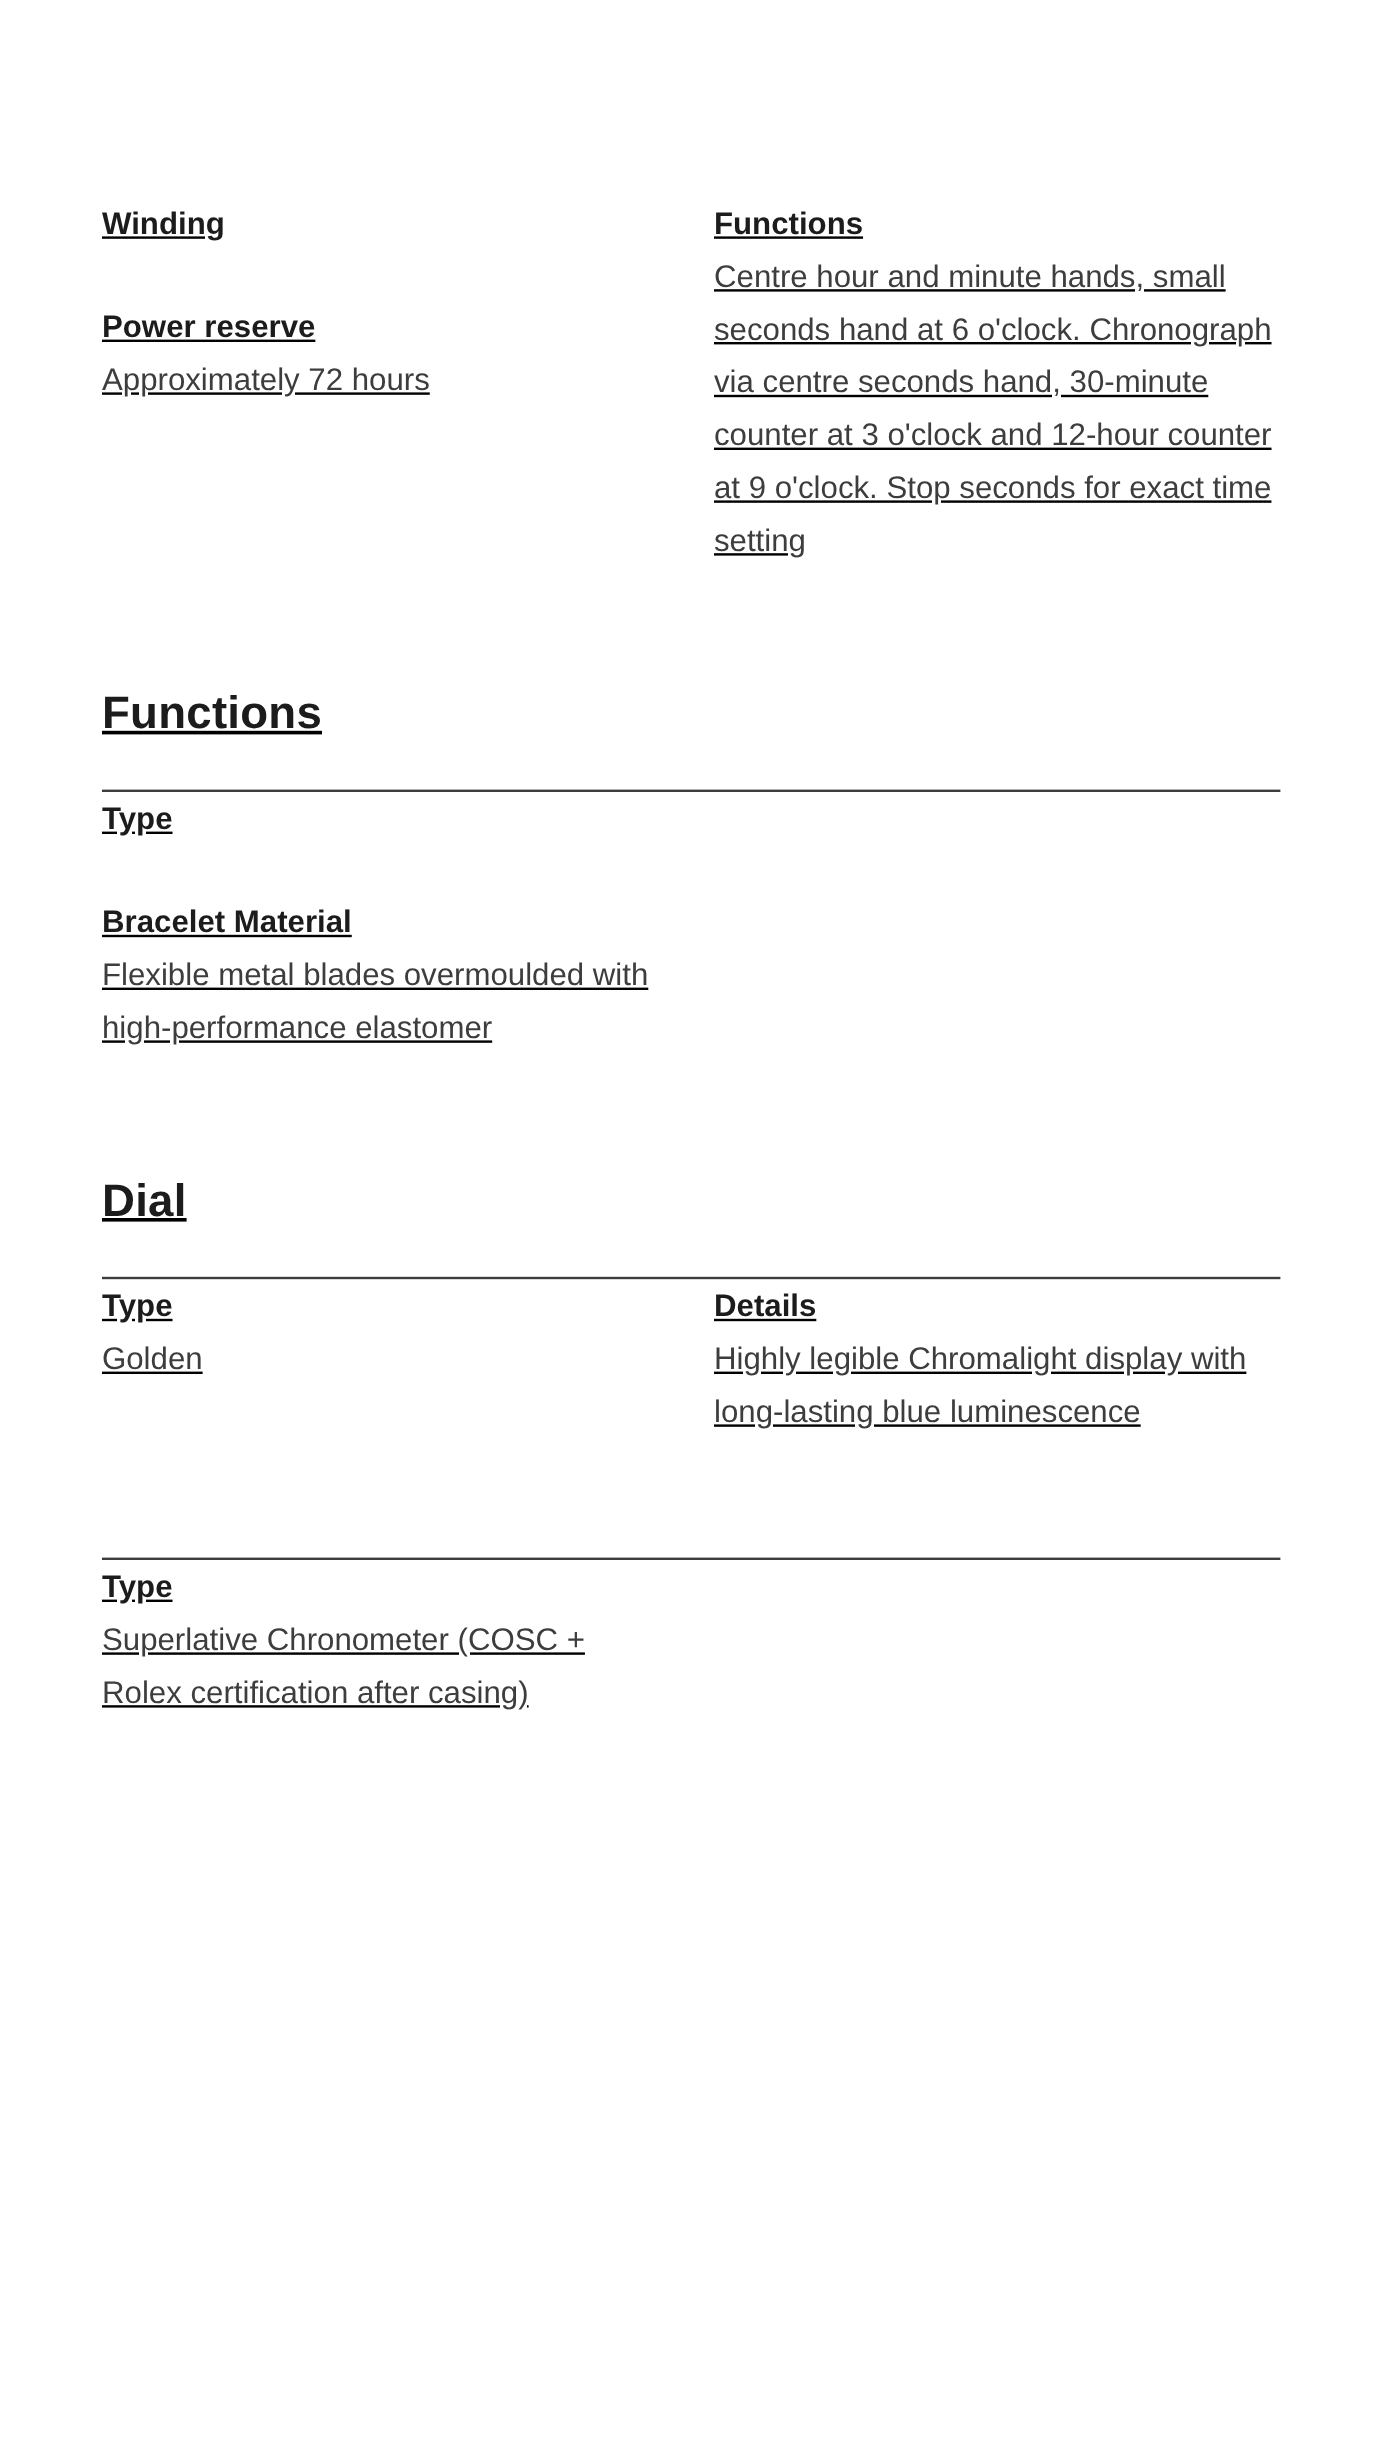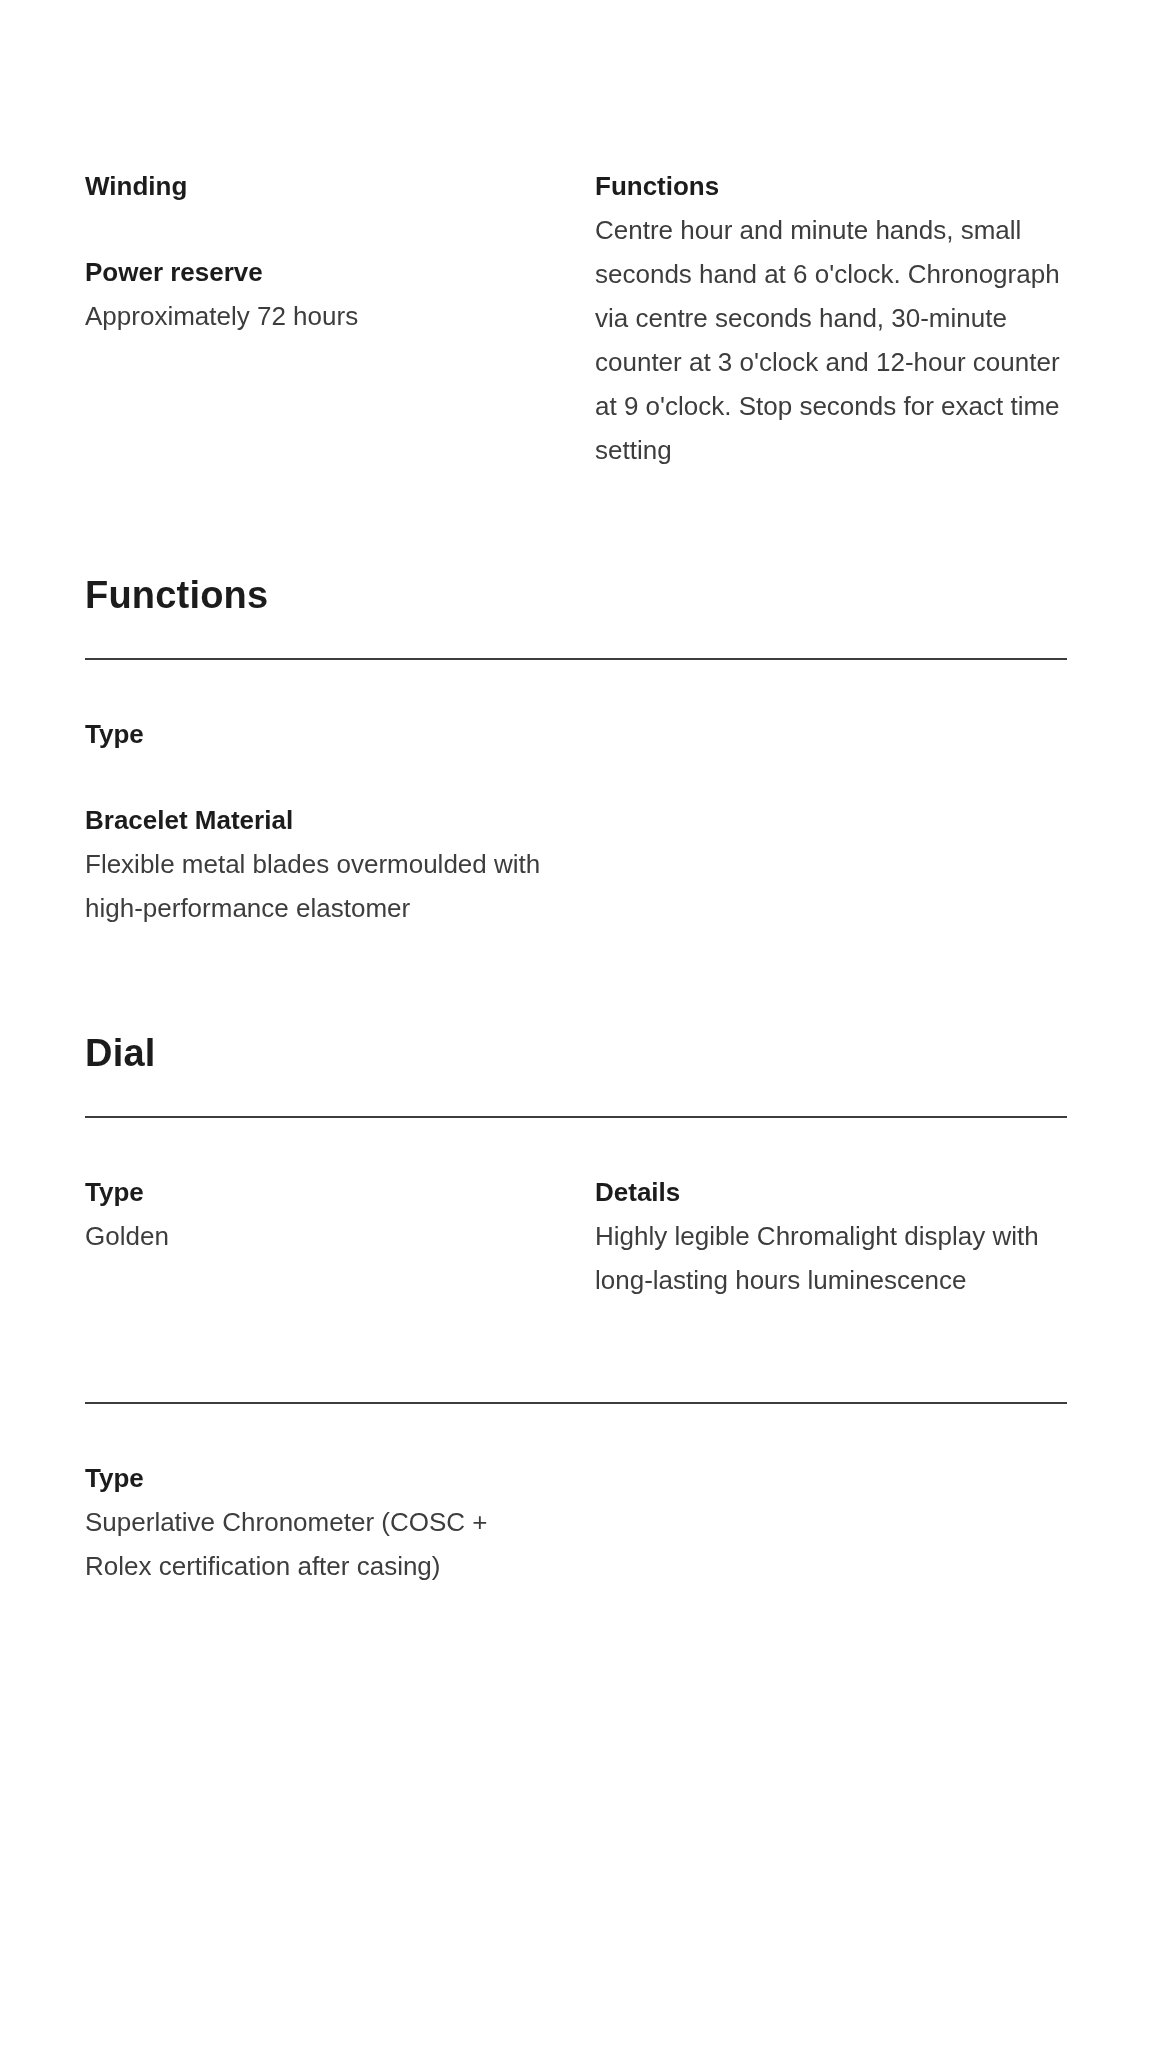--- a/index.html
+++ b/index.html
@@ -14,20 +14,21 @@
 
   .page {
     width: 1152px;
     height: 2048px;
     background: var(--background);
     overflow: hidden;
     position: relative;
   }
   .content {
     padding: 164px 85px 0 85px;
+    text-decoration: underline;
   }
 
   .spec-grid {
     display: grid;
     grid-template-columns: 472px 472px;
     column-gap: 38px;
     align-items: start;
   }
   .spec-item + .spec-item { margin-top: 42px; }
 
@@ -51,21 +52,21 @@
     font-weight: 700;
     color: var(--heading);
     letter-spacing: 0.2px;
   }
   .section-rule {
     border: none;
     border-top: 2px solid var(--rule);
     margin: 40px 0 0 0;
     width: 100%;
   }
-  .section .spec-grid { margin-top: 52px; }
+  .section .spec-grid { }
 </style>
 </head>
 <body>
 
 <div class="page">
   <main class="content">
 
     <section class="spec-grid">
       <div>
         <div class="spec-item">
@@ -106,21 +107,21 @@
       <div class="spec-grid">
         <div>
           <div class="spec-item">
             <h3 class="spec-label">Type</h3>
             <p class="spec-value">Golden</p>
           </div>
         </div>
         <div>
           <div class="spec-item">
             <h3 class="spec-label">Details</h3>
-            <p class="spec-value">Highly legible Chromalight display with long-lasting hours luminescence</p>
+            <p class="spec-value">Highly legible Chromalight display with long-lasting blue luminescence</p>
           </div>
         </div>
       </div>
     </section>
 
     <section class="section">
       <hr class="section-rule">
       <div class="spec-grid">
         <div>
           <div class="spec-item">

